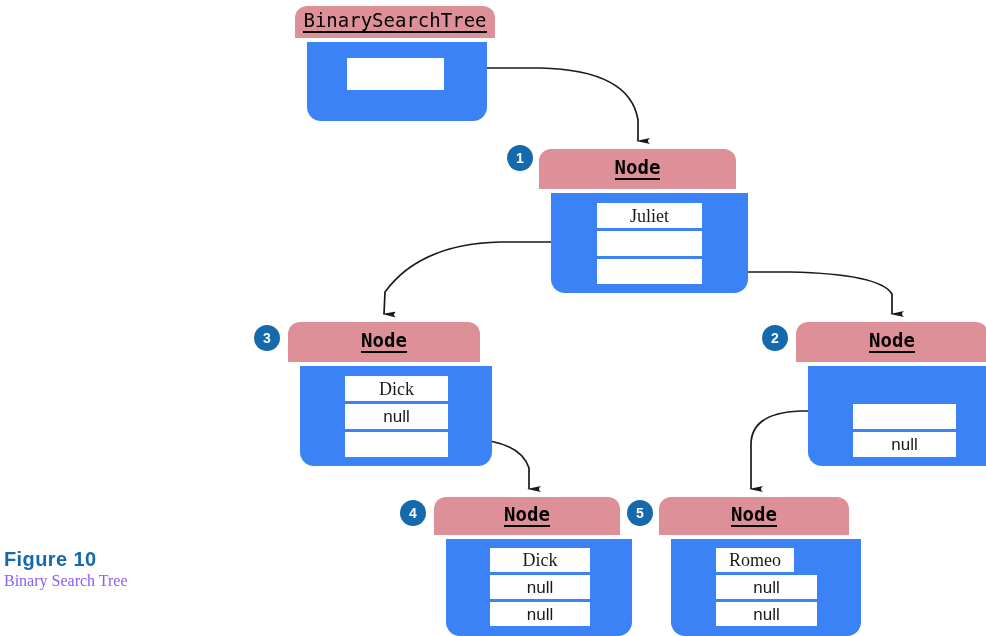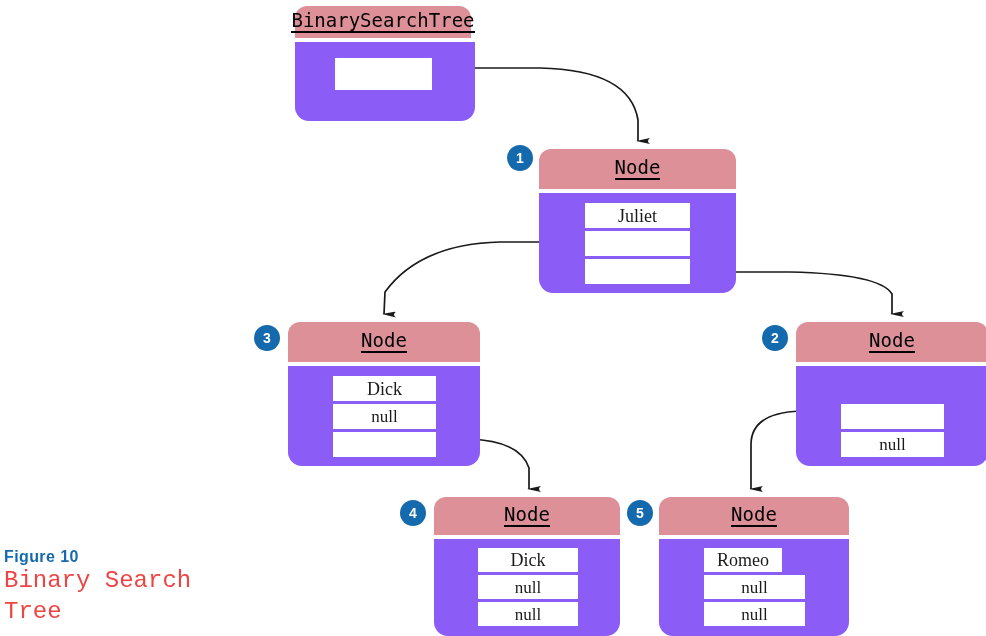--- a/index.html
+++ b/index.html
@@ -19,64 +19,64 @@
     display:flex;align-items:center;justify-content:center;
   }
   .obj-head span{
     font-family:"DejaVu Sans Mono","Liberation Mono",monospace;
     font-size:19px;color:#000;
     border-bottom:2px solid #000;
     line-height:1.05;
     padding-bottom:1px;
     white-space:nowrap;
   }
-  .obj-head.bold span{font-weight:normal;}
+  .obj-head.bold span{font-weight:bold;}
   .obj-body{
-    position:absolute;left:0;
-    background:#8b5cf6;
+    position:absolute;left:12px;
+    background:#3b82f6;
     border-radius:0 0 14px 14px;
     box-sizing:border-box;
   }
   .field{
     position:absolute;background:#ffffff;
     display:flex;align-items:center;justify-content:center;
     box-sizing:border-box;
   }
   .field span{line-height:1;}
   .field.serif span{
     font-family:"Liberation Serif","DejaVu Serif",serif;
     font-size:18px;color:#1a1a1a;
   }
   .field.mono span{
-    font-family:Liberation Serif, serif;
+    font-family:Liberation Sans, sans-serif;
     font-size:17px;color:#1a1a1a;text-align:right;
   }
 
   
   .badge{
     position:absolute;width:26px;height:26px;border-radius:50%;
     background:#1569AD;color:#fff;
     font-family:"Liberation Sans",sans-serif;
     font-size:14px;font-weight:bold;
     display:flex;align-items:center;justify-content:center;
     line-height:1;
   }
 
   
   #arrows{position:absolute;left:0;top:0;width:986px;height:636px;pointer-events:none;}
 
   
   #caption{position:absolute;left:4px;top:548px;width:250px;}
   #caption .fig{
-    color:#1569AD;font-size:16px;font-weight:bold;
+    color:#1569AD;font-size:20px;font-weight:bold;
     font-family:"Liberation Sans",sans-serif;letter-spacing:.4px;
   }
   #caption .line{
-    color:#ef4444;font-size:24px;
-    font-family:Liberation Mono, monospace;line-height:1.28;
+    color:#8b5cf6;font-size:16px;
+    font-family:Liberation Serif, serif;line-height:1.28;
   }
 </style>
 </head>
 <body>
 
 <div id="stage">
 
   <svg id="arrows" viewBox="0 0 986 636" width="986" height="636">
     <defs>
       <marker id="ah" markerWidth="12" markerHeight="14" refX="3" refY="12" orient="auto" markerUnits="userSpaceOnUse">
@@ -89,21 +89,21 @@
     <path d="M640,242 L500,242 Q420,244 385,292 L384,314" fill="none" stroke="#1a1a1a" stroke-width="1.7" marker-end="url(#ah)"></path>
 
     <path d="M628,272 L790,272 Q880,274 892,294 L892,314" fill="none" stroke="#1a1a1a" stroke-width="1.7" marker-end="url(#ah)"></path>
 
     <path d="M385,439 L470,439 Q520,441 529,468 L529,489" fill="none" stroke="#1a1a1a" stroke-width="1.7" marker-end="url(#ah)"></path>
 
     <path d="M893,411 L800,411 Q750,413 751,446 L751,489" fill="none" stroke="#1a1a1a" stroke-width="1.7" marker-end="url(#ah)"></path>
   </svg>
 
   <div class="obj" style="left:295px;top:6px;width:180px;height:115px;">
-    <div class="obj-head" style="width:176px;height:32px;">
+    <div class="obj-head" style="width:200px;height:32px;">
       <span>BinarySearchTree</span>
     </div>
     <div class="obj-body" style="top:36px;width:180px;height:79px;">
       <div class="field mono" style="left:40px;top:16px;width:97px;height:32px;">
         <span></span>
       </div>
     </div>
   </div>
 
   <div class="badge" style="left:507px;top:145px;">

